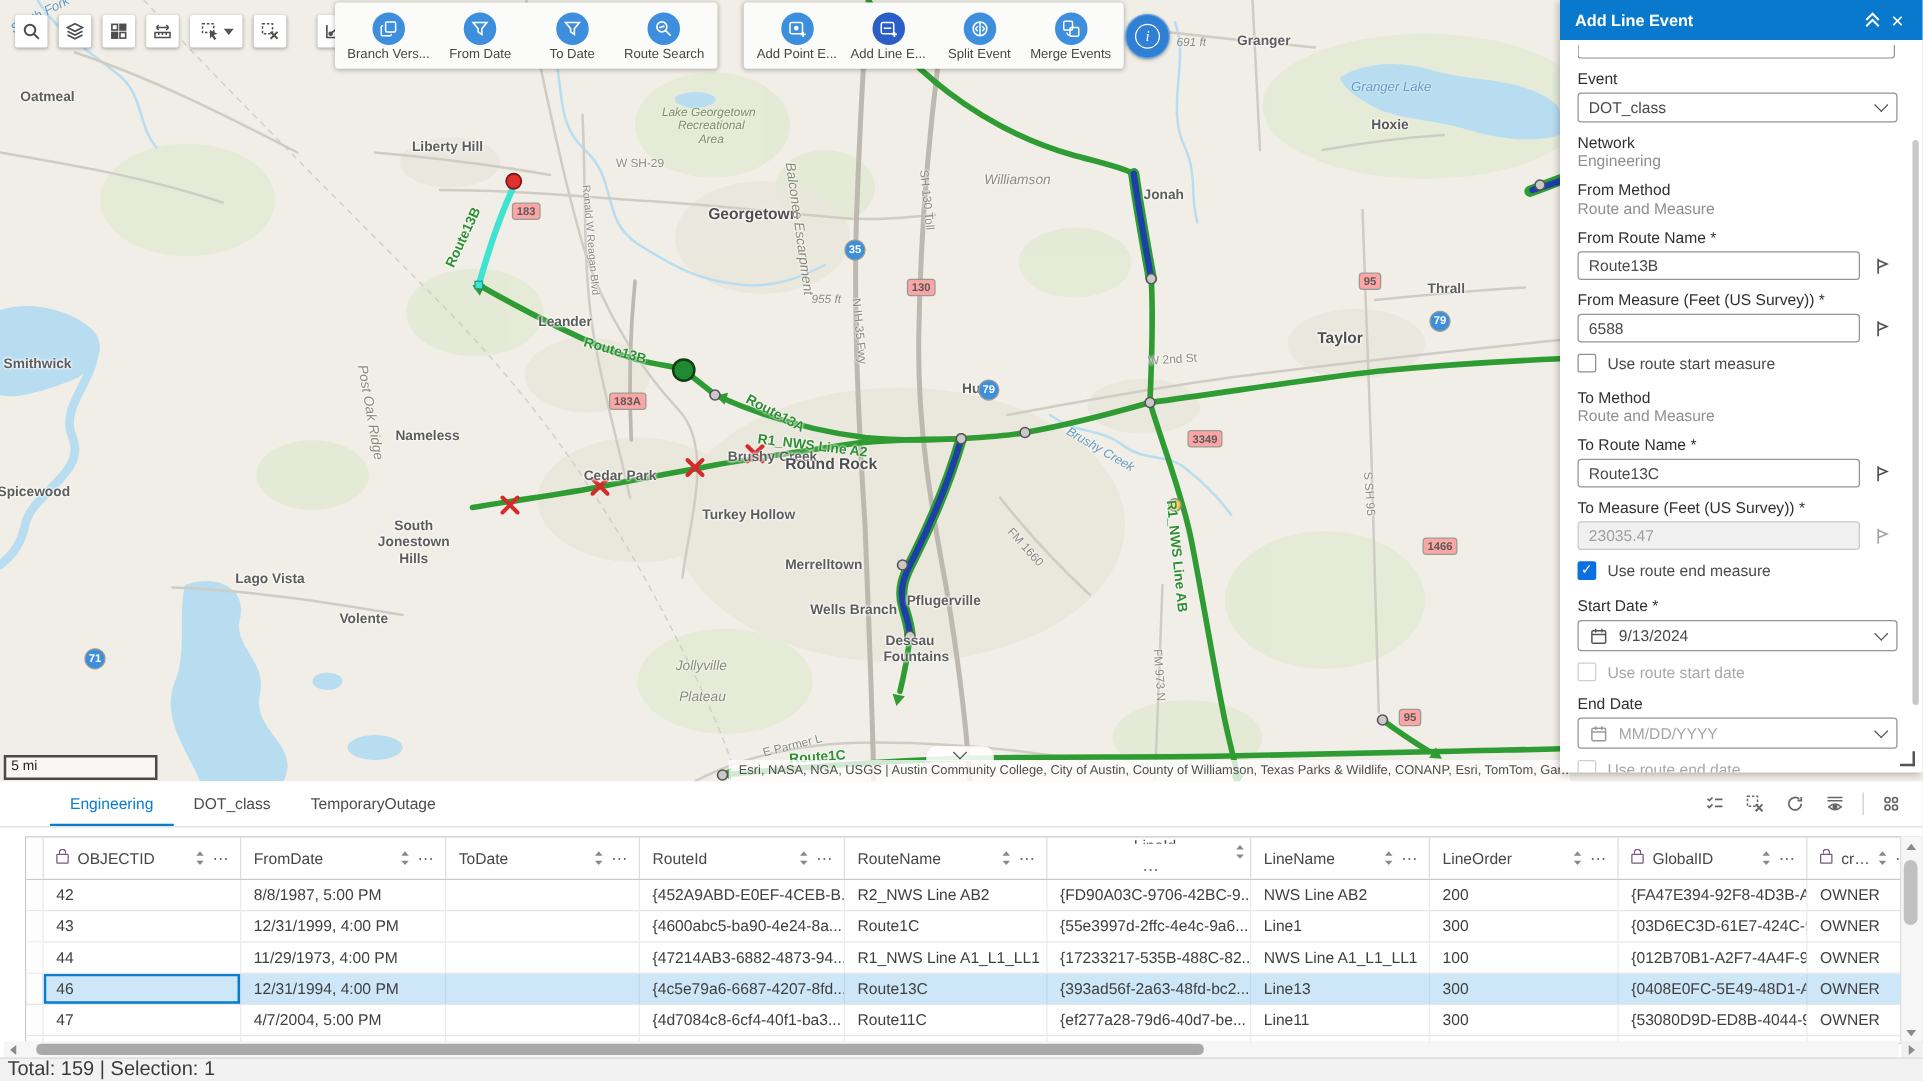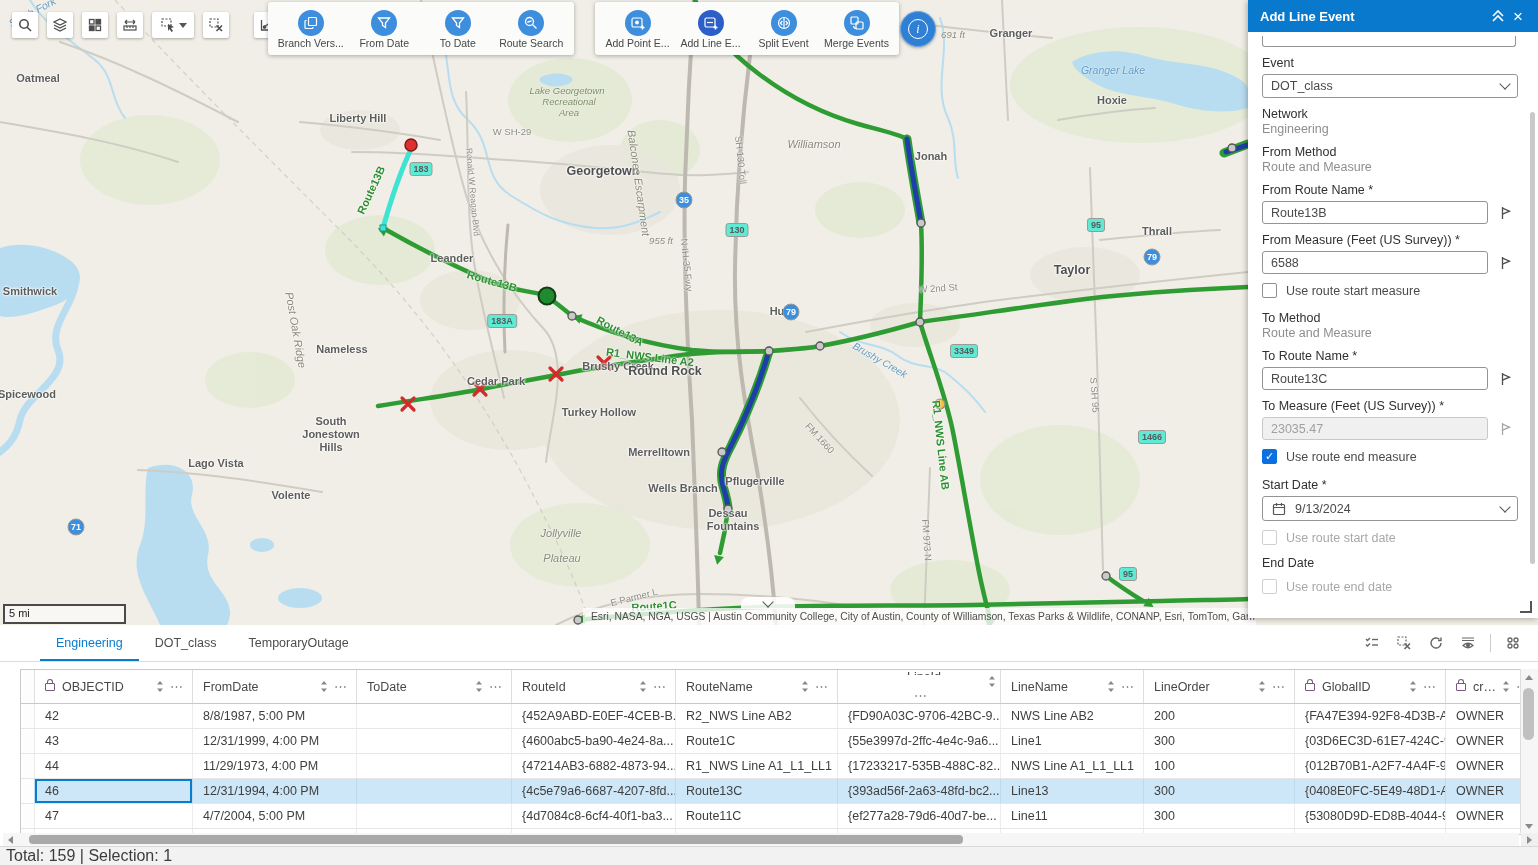--- a/index.html
+++ b/index.html
@@ -11,21 +11,21 @@
   #map-labels{position:absolute;left:0;top:0;width:1248px;height:625px;pointer-events:none;}
   .ml{position:absolute;white-space:nowrap;}
   .town{font-size:11px;color:#5d5d5d;font-weight:700;text-shadow:0 0 2px #fff,0 0 2px #fff,0 0 3px #fff;}
   .big{font-size:12.5px;color:#4f4f4f;}
   .nat{font-style:italic;color:#8a8a78;font-size:11px;text-shadow:0 0 2px #fff,0 0 2px #fff;}
   .natsm{font-style:italic;color:#7d8d68;font-size:9.5px;text-shadow:0 0 2px #fff;}
   .water{font-style:italic;color:#649bc2;font-size:10.5px;text-shadow:0 0 2px #fff;}
   .road{color:#8a8a83;font-size:9.5px;text-shadow:0 0 2px #fff,0 0 2px #fff;}
   .route{color:#2e8f33;font-size:11px;font-weight:700;text-shadow:0 0 2px #fff,0 0 2px #fff;}
   .elev{color:#8a8a80;font-size:9.5px;font-style:italic;text-shadow:0 0 2px #fff;}
-  .shield{position:absolute;transform:translate(-50%,-50%);background:#5eead4;border:1.4px solid #9a9a94;
+  .shield{position:absolute;transform:translate(-50%,-50%);background:#fca5a5;border:1.4px solid #9a9a94;
           border-radius:3px;font-size:9px;color:#5a5a5a;padding:0 3px;line-height:12px;font-weight:700;}
   .shield.circ{border-radius:50%;width:15px;height:15px;line-height:15px;text-align:center;padding:0;}
   
   .ltb{position:absolute;left:12px;top:12px;display:flex;gap:9px;align-items:center;}
   .ltool{width:26px;height:26px;background:#fff;border-radius:2px;box-shadow:0 1px 3px rgba(0,0,0,.3);
          display:flex;align-items:center;justify-content:center;color:#4e4e4e;cursor:pointer;}
   .ltool .ico{width:16px;height:16px;display:block;}
   .ltool.w-caret{width:42px;gap:3px;}
   .ltool.sep{margin-left:16px;}
   .caret{width:0;height:0;border-left:4px solid transparent;border-right:4px solid transparent;border-top:5px solid #555;}
@@ -547,20 +547,28 @@
           <path d="M2.5 6.5 h11 M5.5 2 v3 M10.5 2 v3"></path>
         </svg>
       <span>9/13/2024</span>
       <span class="chev"></span>
     </div>
     <div class="cbrow">
       <span class="cb dis"></span>
       <span class="lab-dis">Use route start date</span>
     </div>
     <div class="plabel" style="margin-top:11px;">End Date</div>
+    <div class="dsel ph">
+      <svg class="ic" viewBox="0 0 16 16" fill="none" stroke="#9a9a9a" stroke-width="1.2">
+          <rect x="2.5" y="3.5" width="11" height="10" rx="1"></rect>
+          <path d="M2.5 6.5 h11 M5.5 2 v3 M10.5 2 v3"></path>
+        </svg>
+      <span>MM/DD/YYYY</span>
+      <span class="chev"></span>
+    </div>
     <div class="cbrow">
       <span class="cb dis"></span>
       <span class="lab-dis">Use route end date</span>
     </div>
 
   </div>
   <div class="p-scrollthumb"></div>
   <div class="p-resize"></div>
 </aside>
 

